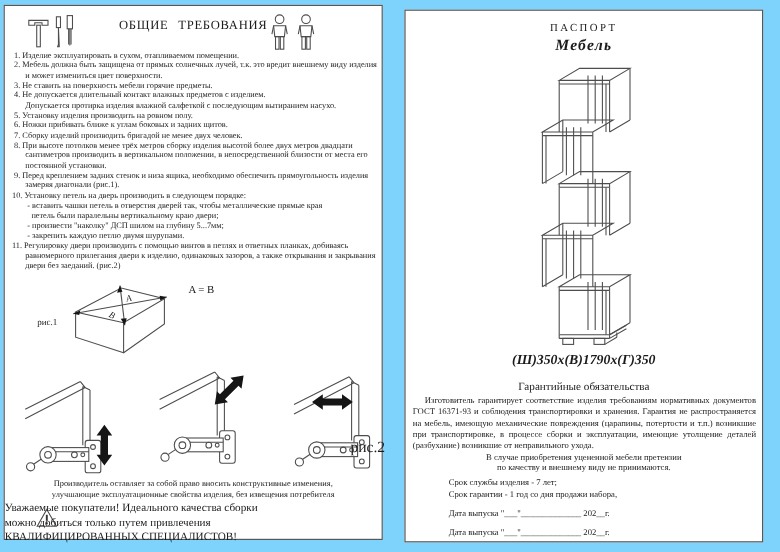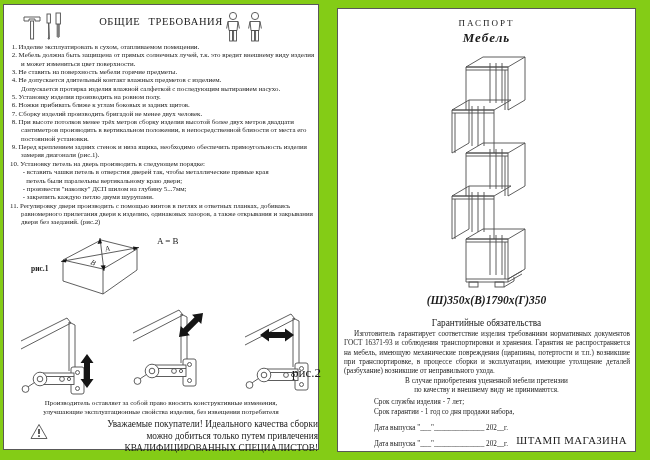--- a/index.html
+++ b/index.html
@@ -1,46 +1,46 @@
 <!DOCTYPE html>
 <html><head>
 <meta charset="utf-8">
 <style>
   html,body { margin:0; padding:0; background:#fcfcfb; }
   .canvas {
     position:relative; width:650px; height:460px; overflow:hidden;
-    background:#84cc16; color:#1b1b1b;
+    background:#7dd3fc; color:#1b1b1b;
     font-family:"Liberation Serif", serif;
   }
   .page { position:absolute; background:#ffffff; border:1px solid #585858; }
   #left-page  { left:3px;   top:4px; width:314px; height:444px; }
   #right-page { left:337px; top:8px; width:297px; height:442px; }
   .abs { position:absolute; }
   .center { left:0; right:0; text-align:center; }
 
   
   .lp-title { top:11px; font-size:10.5px; letter-spacing:.6px; word-spacing:5px; }
   .req-list { left:6px; right:3px; top:38px; font-size:6.9px; line-height:8.35px; }
   .req-item { white-space:pre-line; padding-left:11px; text-indent:-11px; }
 
   .fig1-wrap { left:25px; top:230px; width:215px; height:76px; }
-  .fig1-label { position:absolute; left:2px; top:29px; font-size:7.5px;font-weight:bold; }
+  .fig1-label { position:absolute; left:2px; top:29px; font-size:7.5px; }
   .fig1-svg { position:absolute; left:30px; top:1px; }
   .diag-letter { position:absolute; font-size:7.5px; font-style:italic; }
   .letter-a { left:76px; top:9px;  transform:rotate(-14deg); }
   .letter-b { left:62px; top:23px; transform:rotate(27deg); }
   .fig1-formula { position:absolute; left:128px; top:1px; font-size:9px; }
 
   .fig2-svg { left:11px; top:298px; }
   .fig2-label { left:288px; top:360px; font-size:13px; }
 
   .manufacturer-note { top:394px; font-size:7px; line-height:8.6px; white-space:pre-line; }
   .warning-wrap { left:0; right:0; top:413px; height:40px; }
   .warning-icon { position:absolute; left:26px; top:5px; }
-  .warning-text { position:absolute; left:0; right:0; top:1px; text-align:right;
+  .warning-text { position:absolute; left:0; right:0; top:1px; text-align:left;
                   font-size:9.3px; line-height:11.8px; white-space:pre-line;font-family:Liberation Serif, serif; }
 
   
   .rp-header  { top:9px;  font-size:9px; letter-spacing:2px; }
   .rp-product { top:21px; font-size:13px; font-weight:bold; font-style:italic; letter-spacing:1px; }
   .shelf-svg  { left:104px; top:40px; }
   .rp-dimensions { top:285px; font-size:11.5px; font-weight:bold; font-style:italic; }
   .rp-warranty-title { top:309px; font-size:9.3px; }
   .rp-warranty-par { left:6px; right:5px; top:321px; font-size:7.2px; line-height:9.3px;
                      text-align:justify; text-indent:10px; }
@@ -215,15 +215,14 @@
 
     <div class="abs center rp-dimensions">(Ш)350х(В)1790х(Г)350</div>
     <div class="abs center rp-warranty-title">Гарантийные обязательства</div>
     <div class="abs rp-warranty-par">Изготовитель гарантирует соответствие изделия требованиям нормативных документов ГОСТ 16371-93 и соблюдения транспортировки и хранения. Гарантия не распространяется на мебель, имеющую механические повреждения (царапины, потертости и т.п.) возникшие при транспортировке, в процессе сборки и эксплуатации, имеющие утолщение деталей (разбухание) возникшие от неправильного ухода.</div>
     <div class="abs center rp-discount">В случае приобретения уцененной мебели претензии
 по качеству и внешнему виду не принимаются.</div>
     <div class="abs rp-service">Срок службы изделия - 7 лет;</div>
     <div class="abs rp-period">Срок гарантии - 1 год со дня продажи набора,</div>
     <div class="abs rp-date1">Дата выпуска "___"______________ 202__г.</div>
     <div class="abs rp-date2">Дата выпуска "___"______________ 202__г.</div>
-    <div class="abs rp-stamp">ШТАМП МАГАЗИНА</div>
   </div>
 </div>
 
 </body></html>

